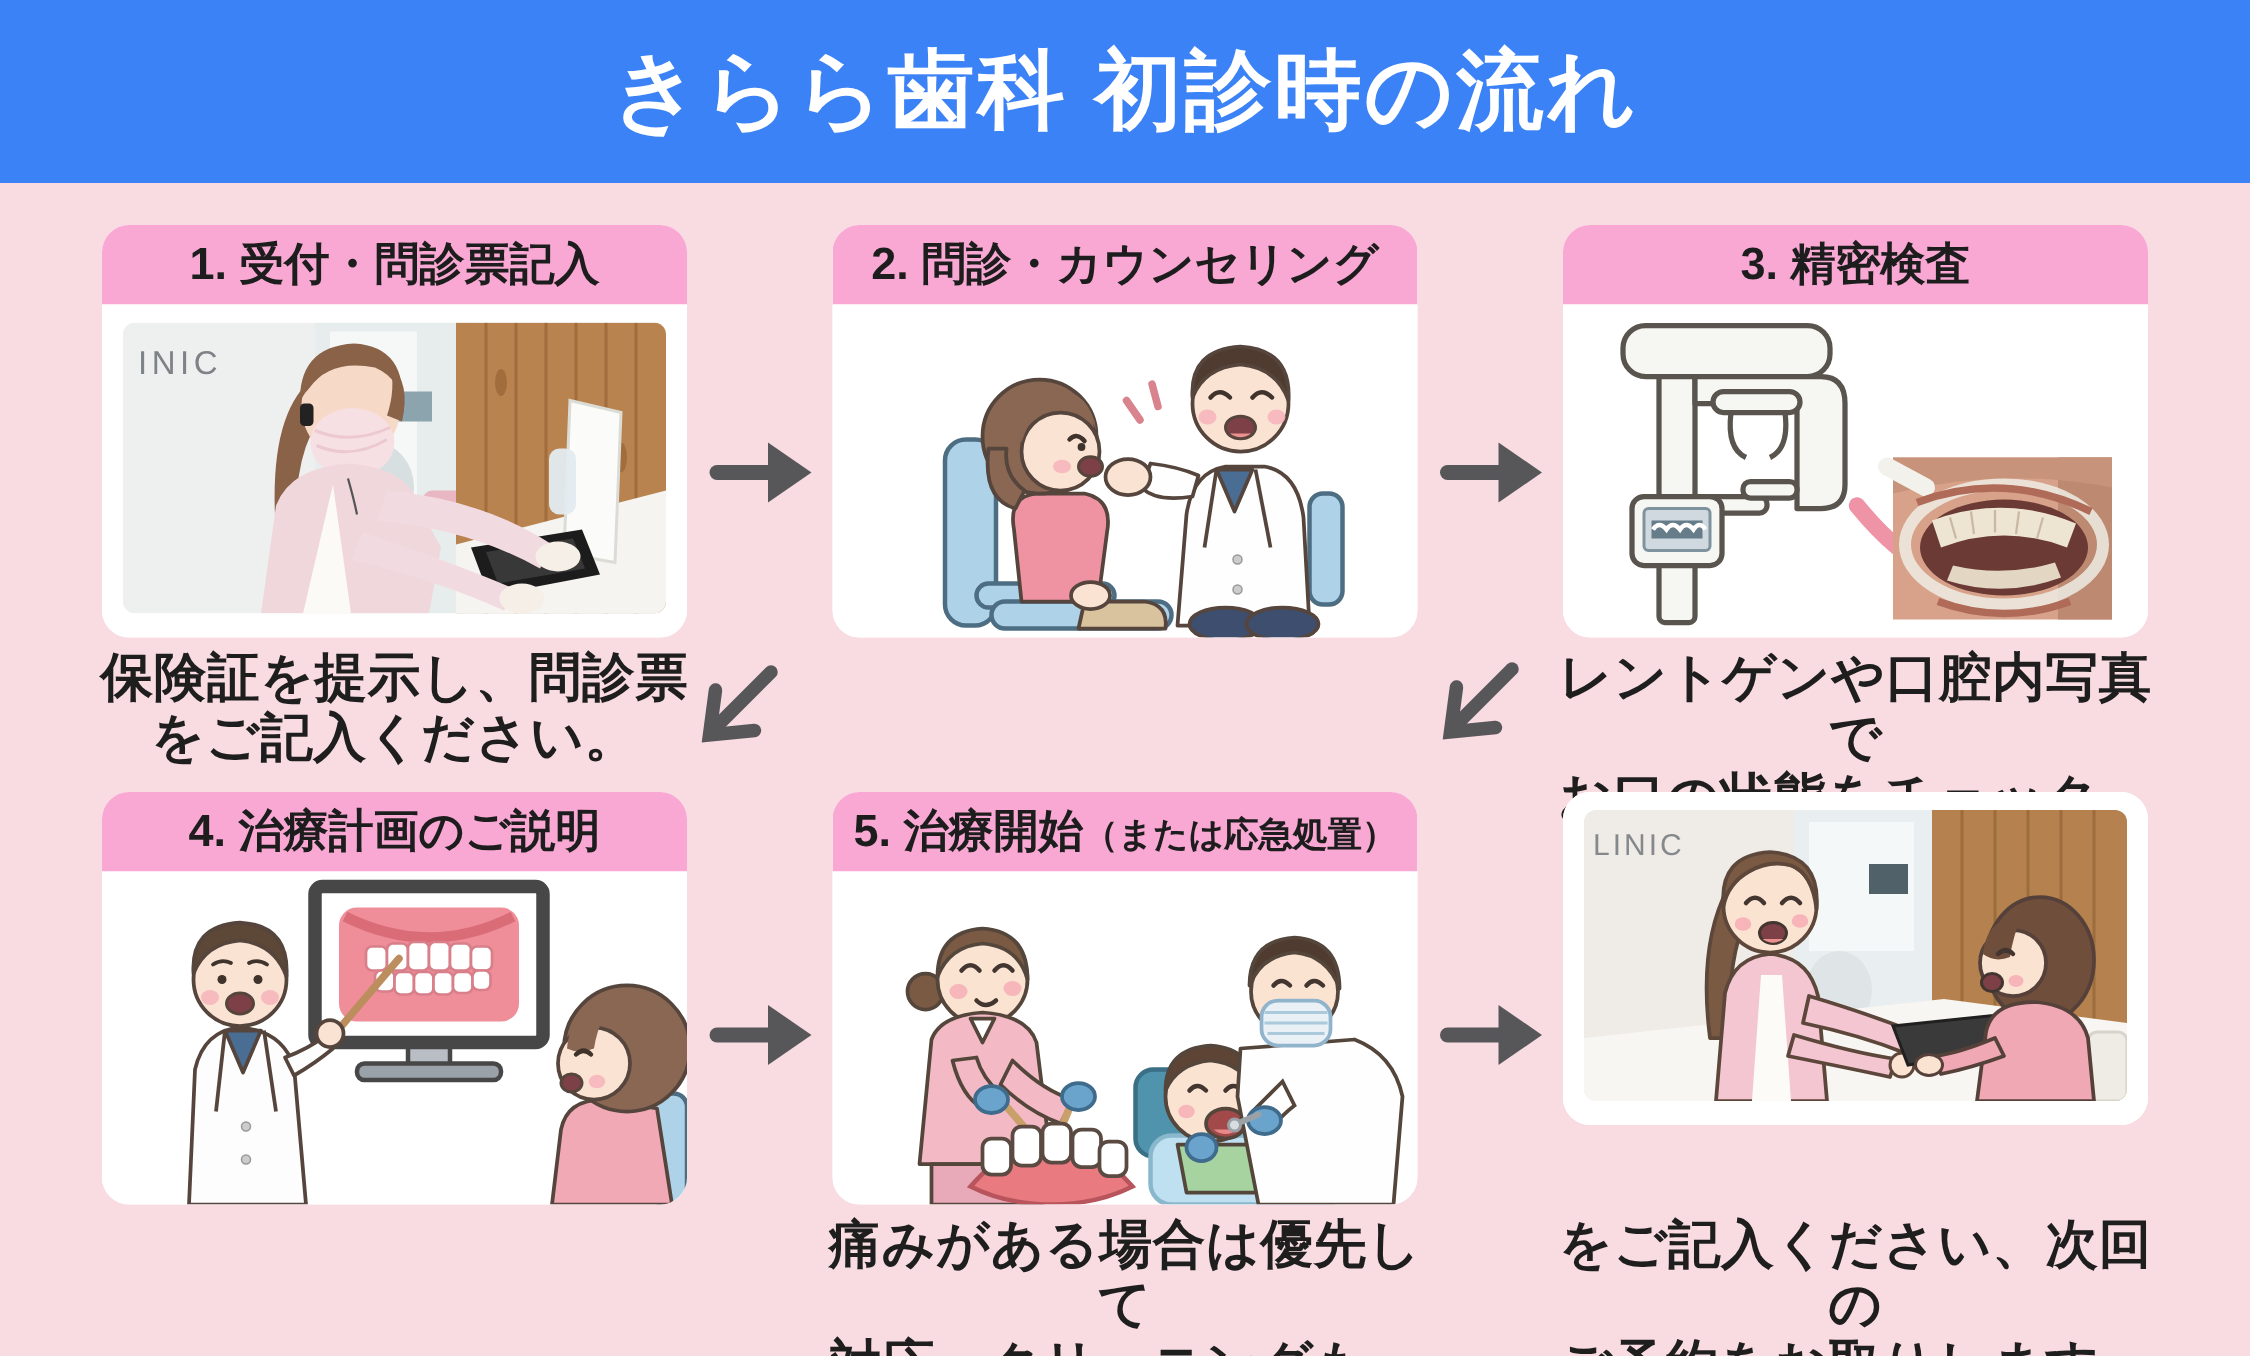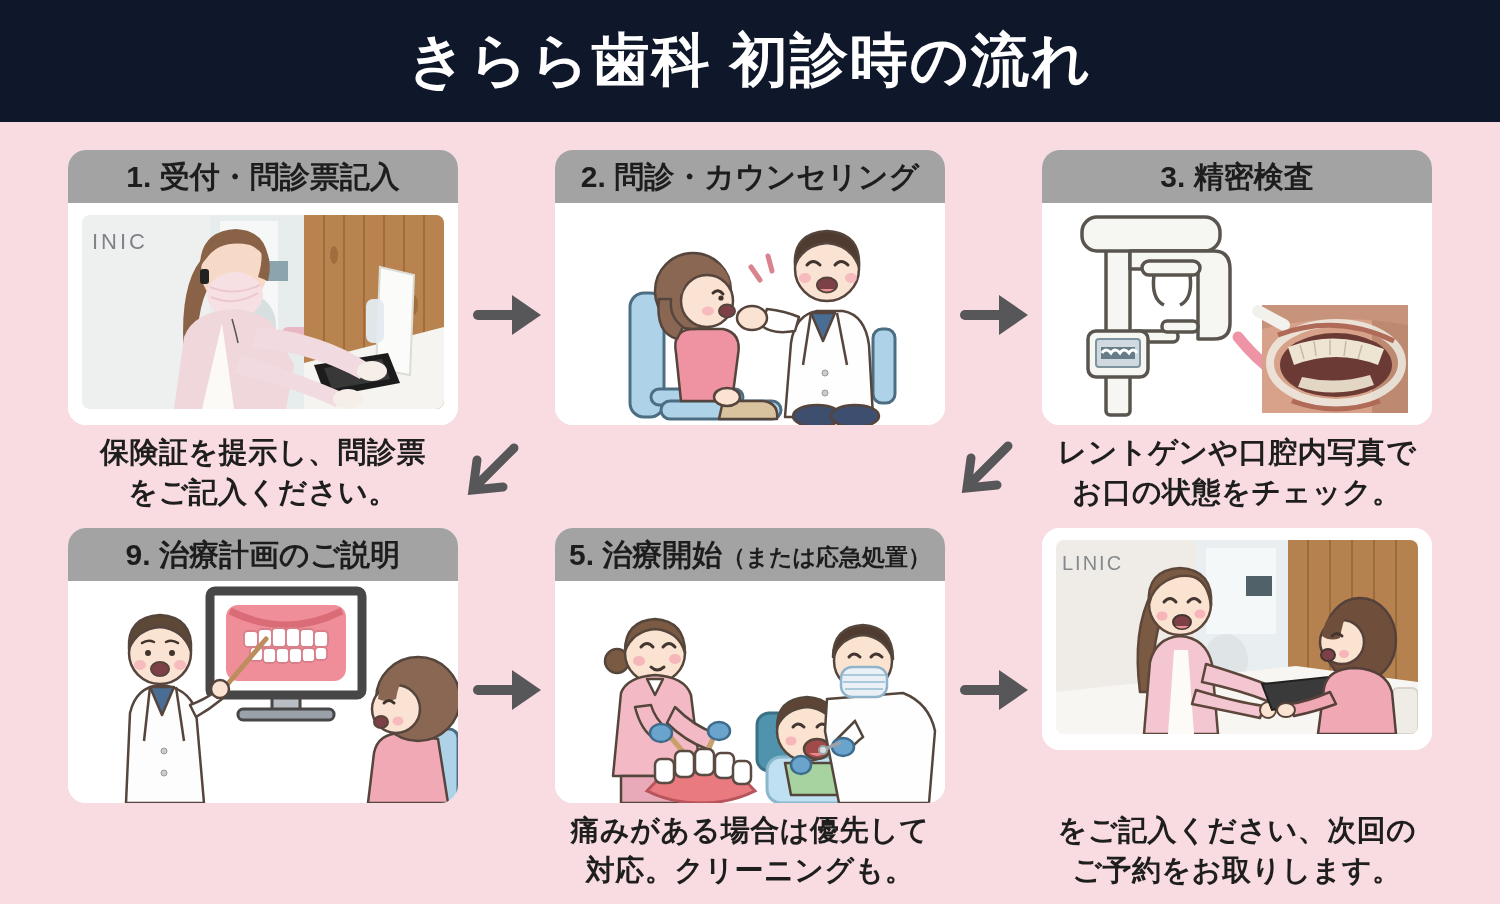--- a/index.html
+++ b/index.html
@@ -1,33 +1,33 @@
 <!DOCTYPE html>
 <html><head>
 <meta charset="utf-8">
 <style>
   html,body{margin:0;padding:0;}
   body{font-family:"Liberation Sans","DejaVu Sans",sans-serif;}
   .page{position:relative;width:1500px;height:904px;background:#f9dce2;overflow:hidden;}
 
-  .banner{position:absolute;left:0;top:0;width:1500px;height:122px;background:#0f172a;
+  .banner{position:absolute;left:0;top:0;width:1500px;height:122px;background:#3b82f6;
           display:flex;align-items:center;justify-content:center;}
   .banner h1{margin:0;color:#ffffff;font-size:58px;font-weight:700;letter-spacing:2px;}
 
   .card{position:absolute;width:390px;background:#ffffff;border-radius:18px;overflow:hidden;}
-  .card-header{height:53px;background:#a3a3a3;display:flex;align-items:baseline;justify-content:center;
+  .card-header{height:53px;background:#f9a8d4;display:flex;align-items:baseline;justify-content:center;
                color:#1d1d1d;font-weight:700;}
   .card-header .t{font-size:30px;line-height:53px;}
   .card-header .note{font-size:23px;line-height:53px;text-align:right;}
   .card-body{position:relative;width:390px;height:222px;background:#ffffff;}
   .photo{position:absolute;left:14px;right:14px;top:12px;bottom:16px;border-radius:8px;overflow:hidden;}
   .photo svg{display:block;width:100%;height:100%;}
 
   .caption{position:absolute;width:420px;margin:0;text-align:center;color:#1e1e1e;
-           font-size:29px;line-height:40px;font-weight:700;white-space:pre-line;letter-spacing:0.5px;}
+           font-size:35px;line-height:40px;font-weight:700;white-space:pre-line;letter-spacing:0.5px;}
 
   .arrow{position:absolute;}
   .arrow svg{display:block;}
 
   .r1{top:150px;}
   .c1{left:68px;} .c2{left:555px;} .c3{left:1042px;text-align:center;}
   .r2{top:528px;}
   .cap-r1{top:432px;} .cap-r2{top:810px;}
   .capc1{left:53px;} .capc2{left:540px;} .capc3{left:1027px;text-align:center;}
 </style>
@@ -190,21 +190,21 @@
           <path d="M250,198 q44,16 88,0" stroke="#b06a58" stroke-width="5" fill="none"></path>
         </g>
       </svg>
     </div>
   </section>
   <p class="caption cap-r1 capc3">レントゲンや口腔内写真で
 お口の状態をチェック。</p>
 
   <section class="card r2 c1">
     <div class="card-header">
-      <span class="t">9. 治療計画のご説明</span>
+      <span class="t">4. 治療計画のご説明</span>
         <span class="note"></span>
     </div>
     <div class="card-body">
       <svg viewBox="0 0 390 222" width="390" height="222">
         <rect x="204" y="112" width="28" height="18" fill="#b9bec4" stroke="#474747" stroke-width="3"></rect>
         <rect x="170" y="128" width="96" height="11" rx="5" fill="#9aa1a8" stroke="#474747" stroke-width="3"></rect>
         <rect x="142" y="10" width="152" height="104" rx="5" fill="#ffffff" stroke="#474747" stroke-width="9"></rect>
         <rect x="158" y="24" width="120" height="76" rx="12" fill="#ef8e98"></rect>
         <path d="M162,30 q56,28 112,0" stroke="#d96c77" stroke-width="7" fill="none"></path>
         <g fill="#ffffff" stroke="#d87f8a" stroke-width="1.8">

